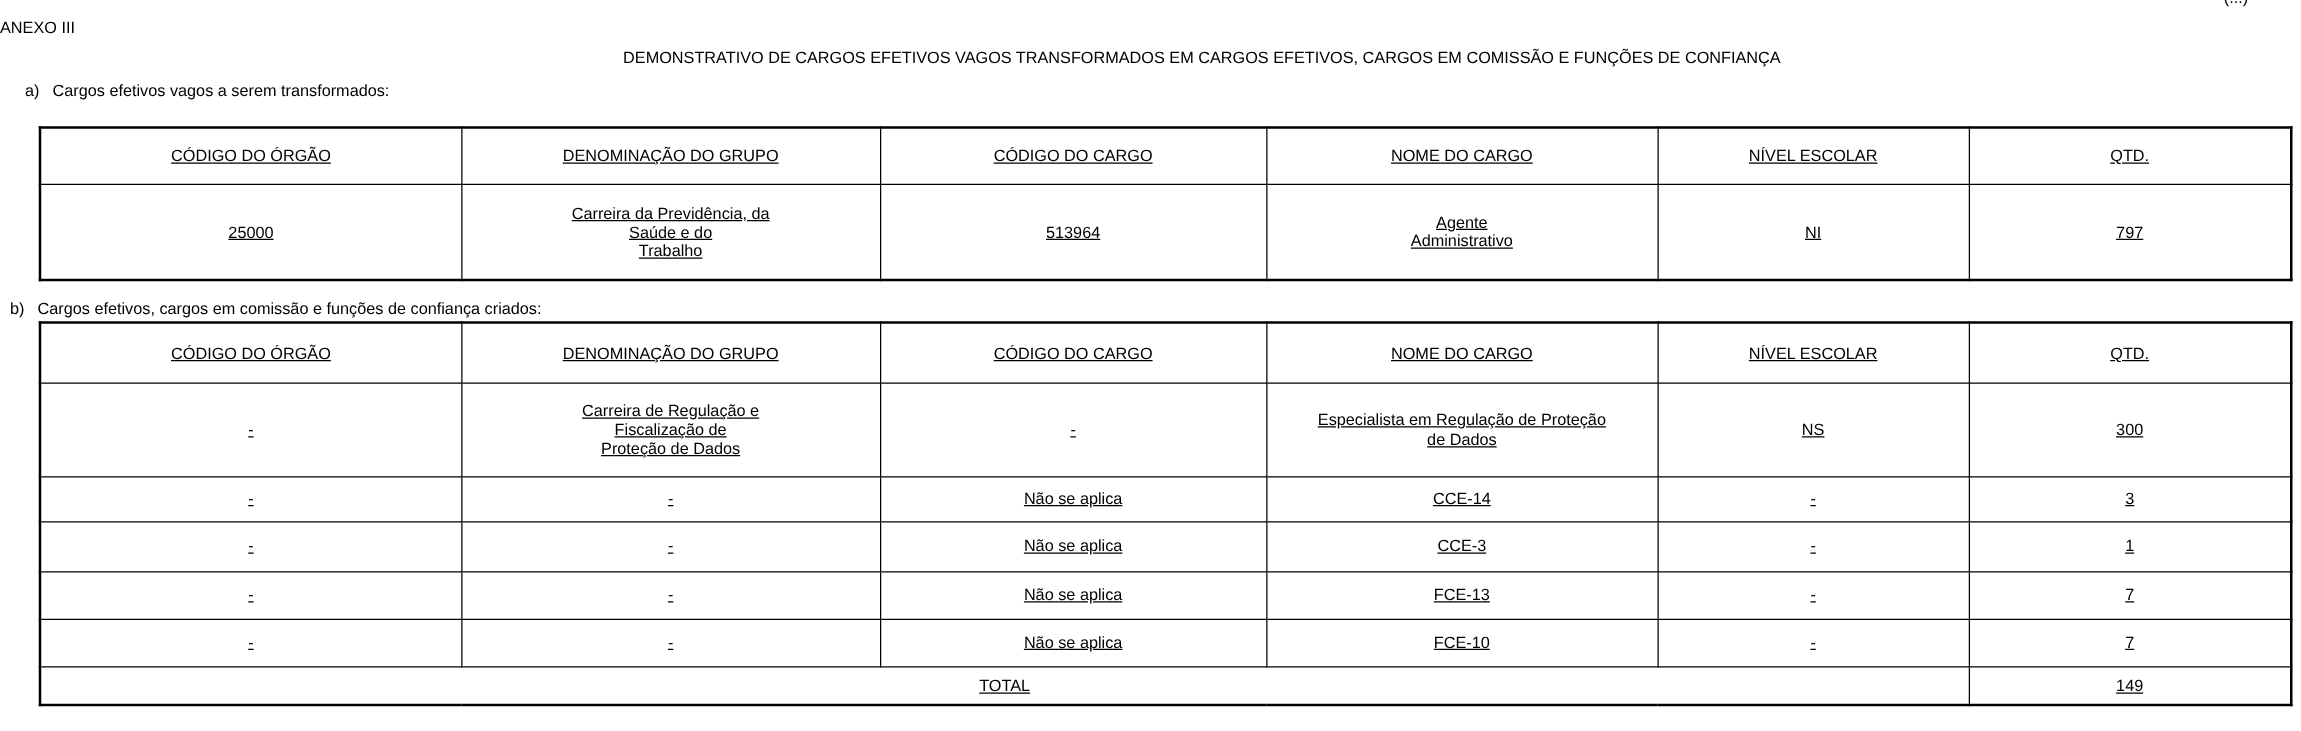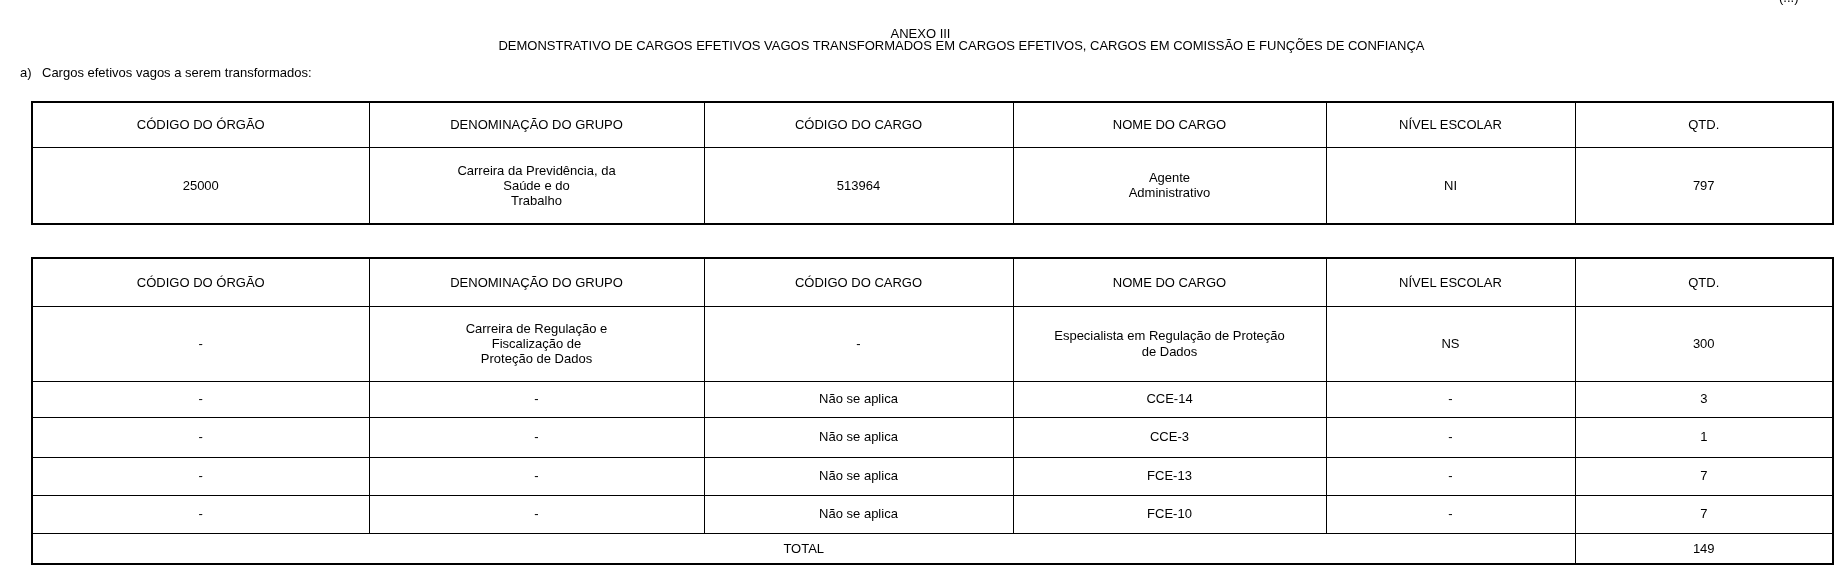--- a/index.html
+++ b/index.html
@@ -19,24 +19,24 @@
   }
   .top-fragment {
     position: absolute;
     top: -10px;
     left: 1779px;
     font-size: 13px;
     color: #000000;
   }
   .doc-title {
     position: absolute;
-    top: 26px;
+    top: 14px;
     left: 0;
     width: 100%;
-    text-align: center;
+    text-align: left;
   }
   .doc-subtitle {
     position: absolute;
     top: 38px;
     left: 0;
     width: 100%;
     text-align: center;
     padding-left: 41px;
   }
   .section-heading {
@@ -63,20 +63,21 @@
   .table-a { top: 101px; }
   .table-b { top: 257px; }
   .doc-table th, .doc-table td {
     border: 1px solid #000000;
     text-align: center;
     vertical-align: middle;
     padding: 0 0;
     font-weight: normal;
     white-space: pre-line;
     line-height: 1.16;
+    text-decoration: underline;
   }
   
   .rh-a-head { height: 45px; }
   .rh-a-r1  { height: 77px; }
   .rh-b-head { height: 48px; }
   .rh-b-r1  { height: 75px; }
   .rh-b-r2  { height: 36px; }
   .rh-b-r3  { height: 40px; }
   .rh-b-r4  { height: 38px; }
   .rh-b-r5  { height: 38px; }
@@ -124,20 +125,23 @@
 Trabalho</td>
         <td>513964</td>
         <td>Agente
 Administrativo</td>
         <td>NI</td>
         <td>797</td>
       </tr>
     </tbody>
   </table>
 
+  <div class="section-heading section-b">
+    <span class="marker">b)</span><span>Cargos efetivos, cargos em comissão e funções de confiança criados:</span>
+  </div>
 
   <table class="doc-table table-b">
     <colgroup>
       <col style="width:337px">
         <col style="width:335px">
         <col style="width:309px">
       <col style="width:313px">
         <col style="width:249px">
         <col style="width:258px">
     </colgroup>

